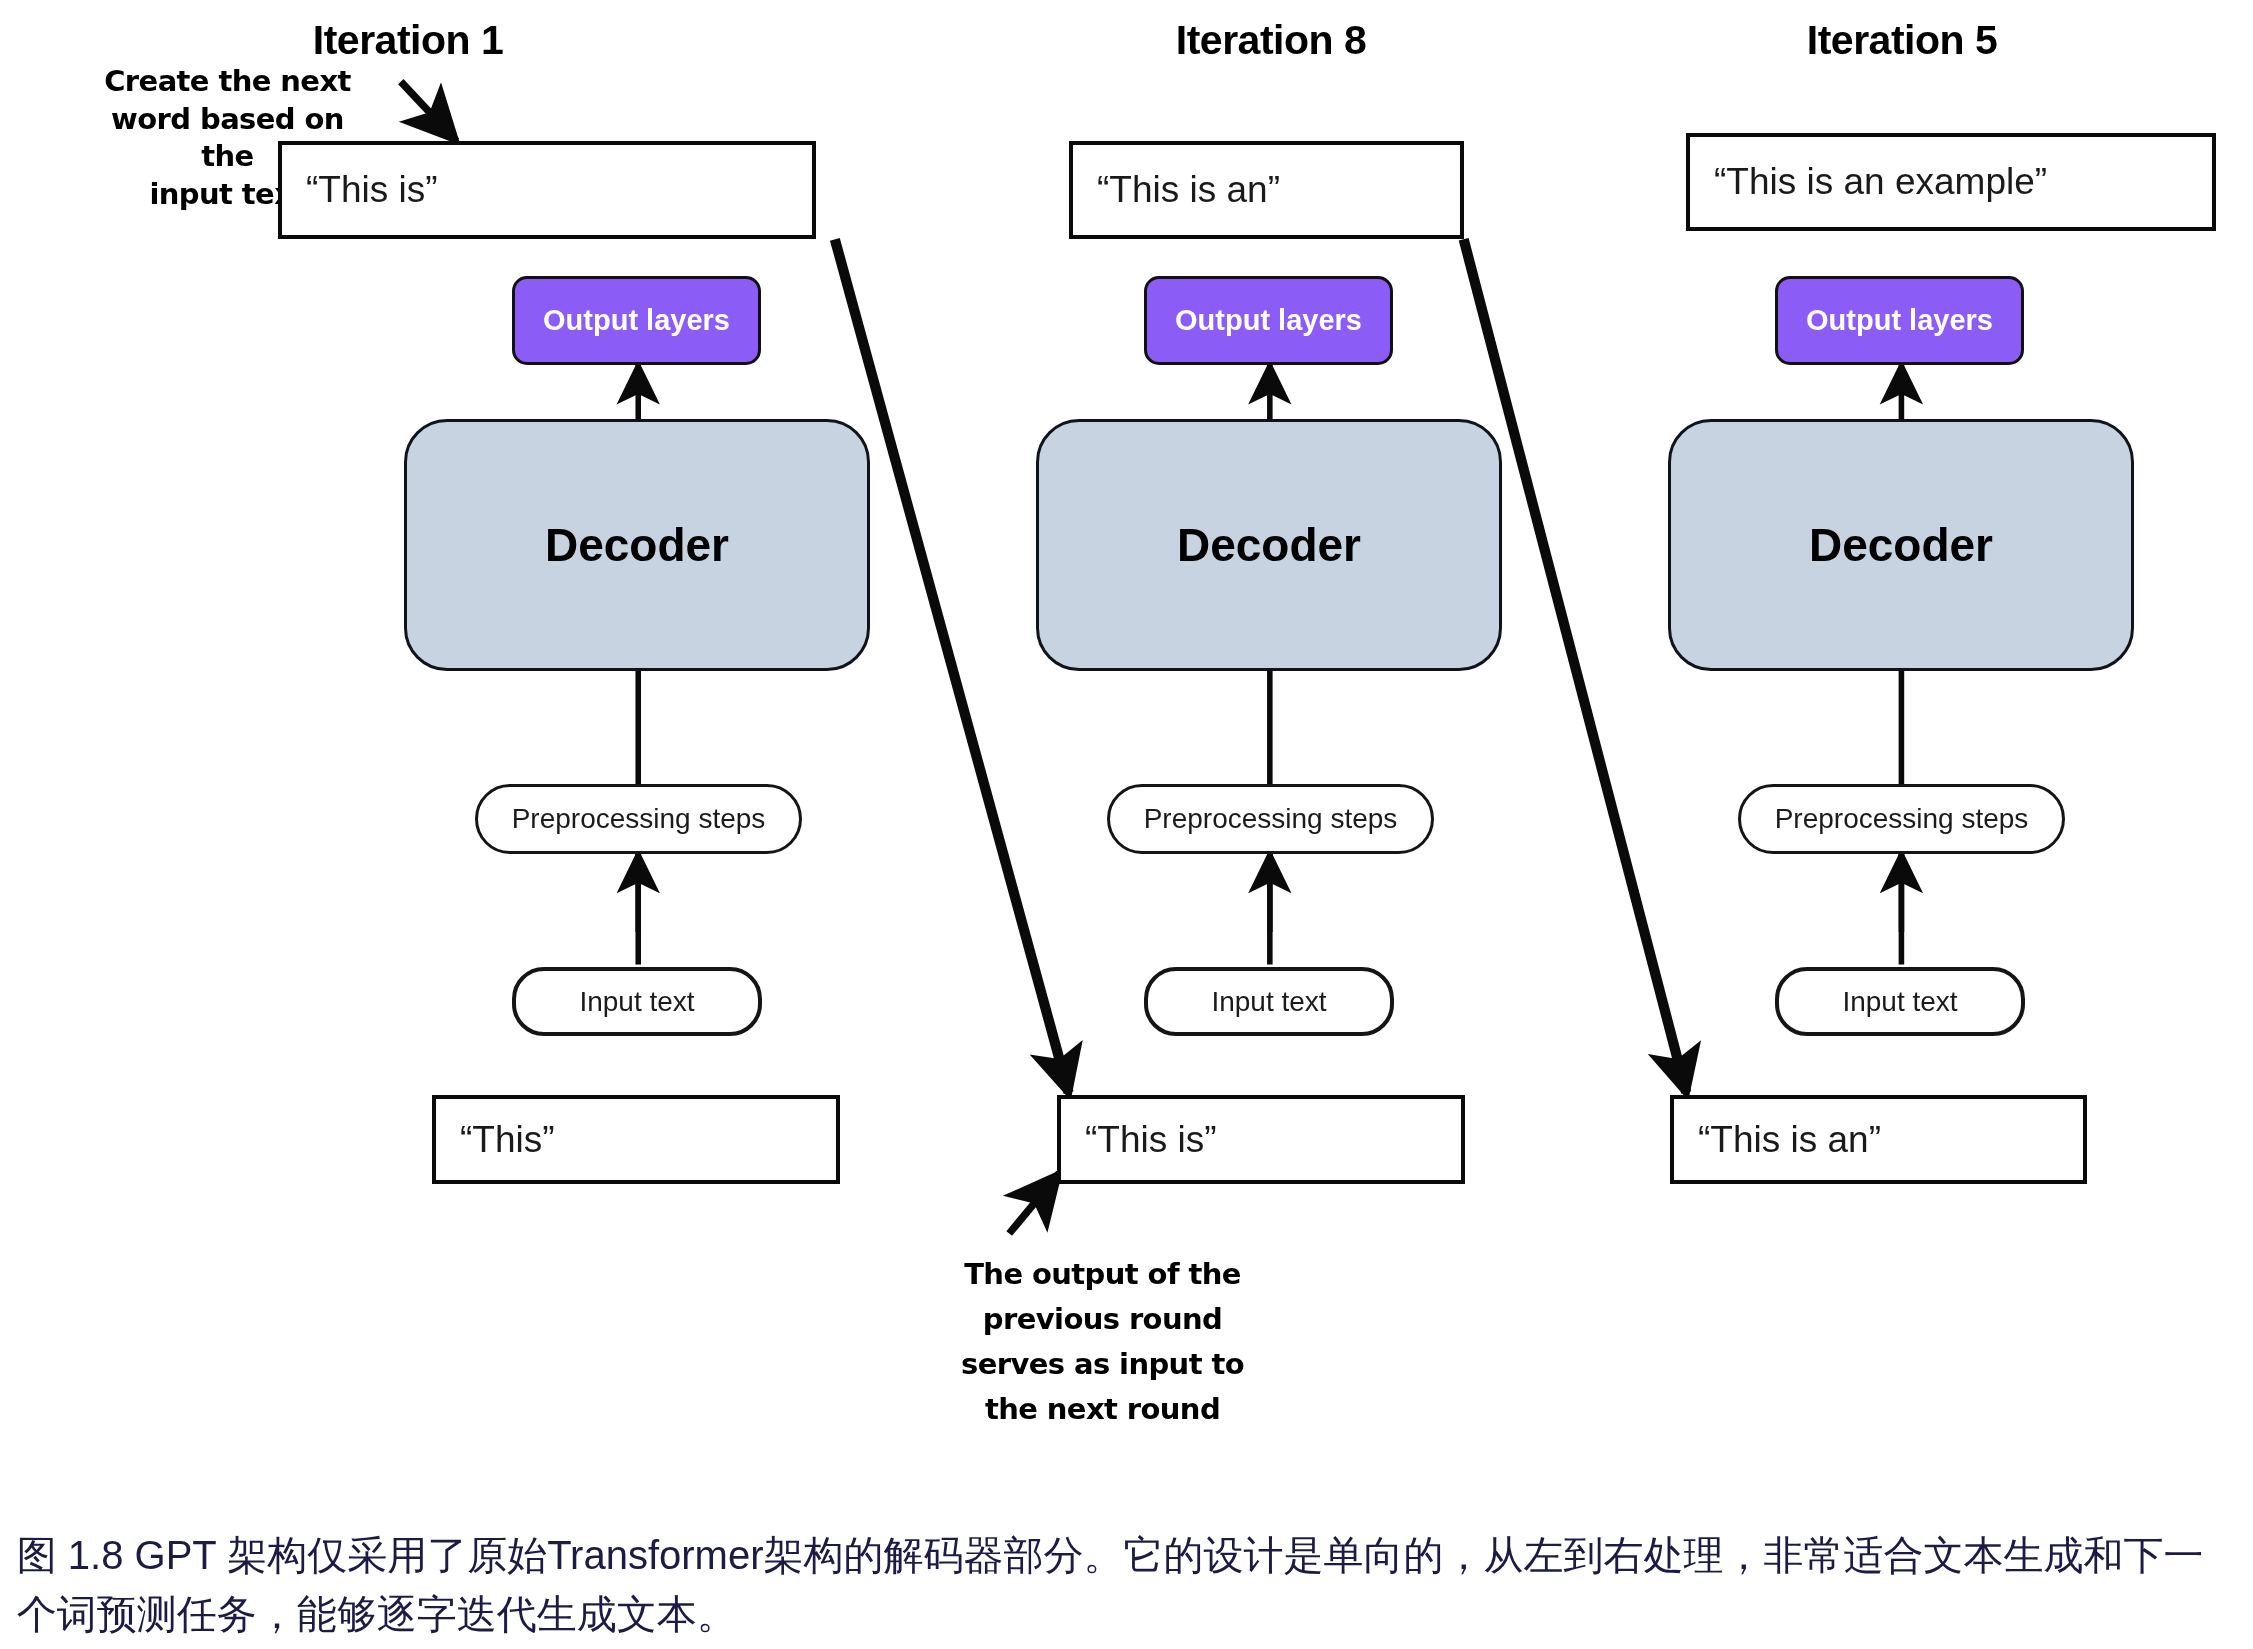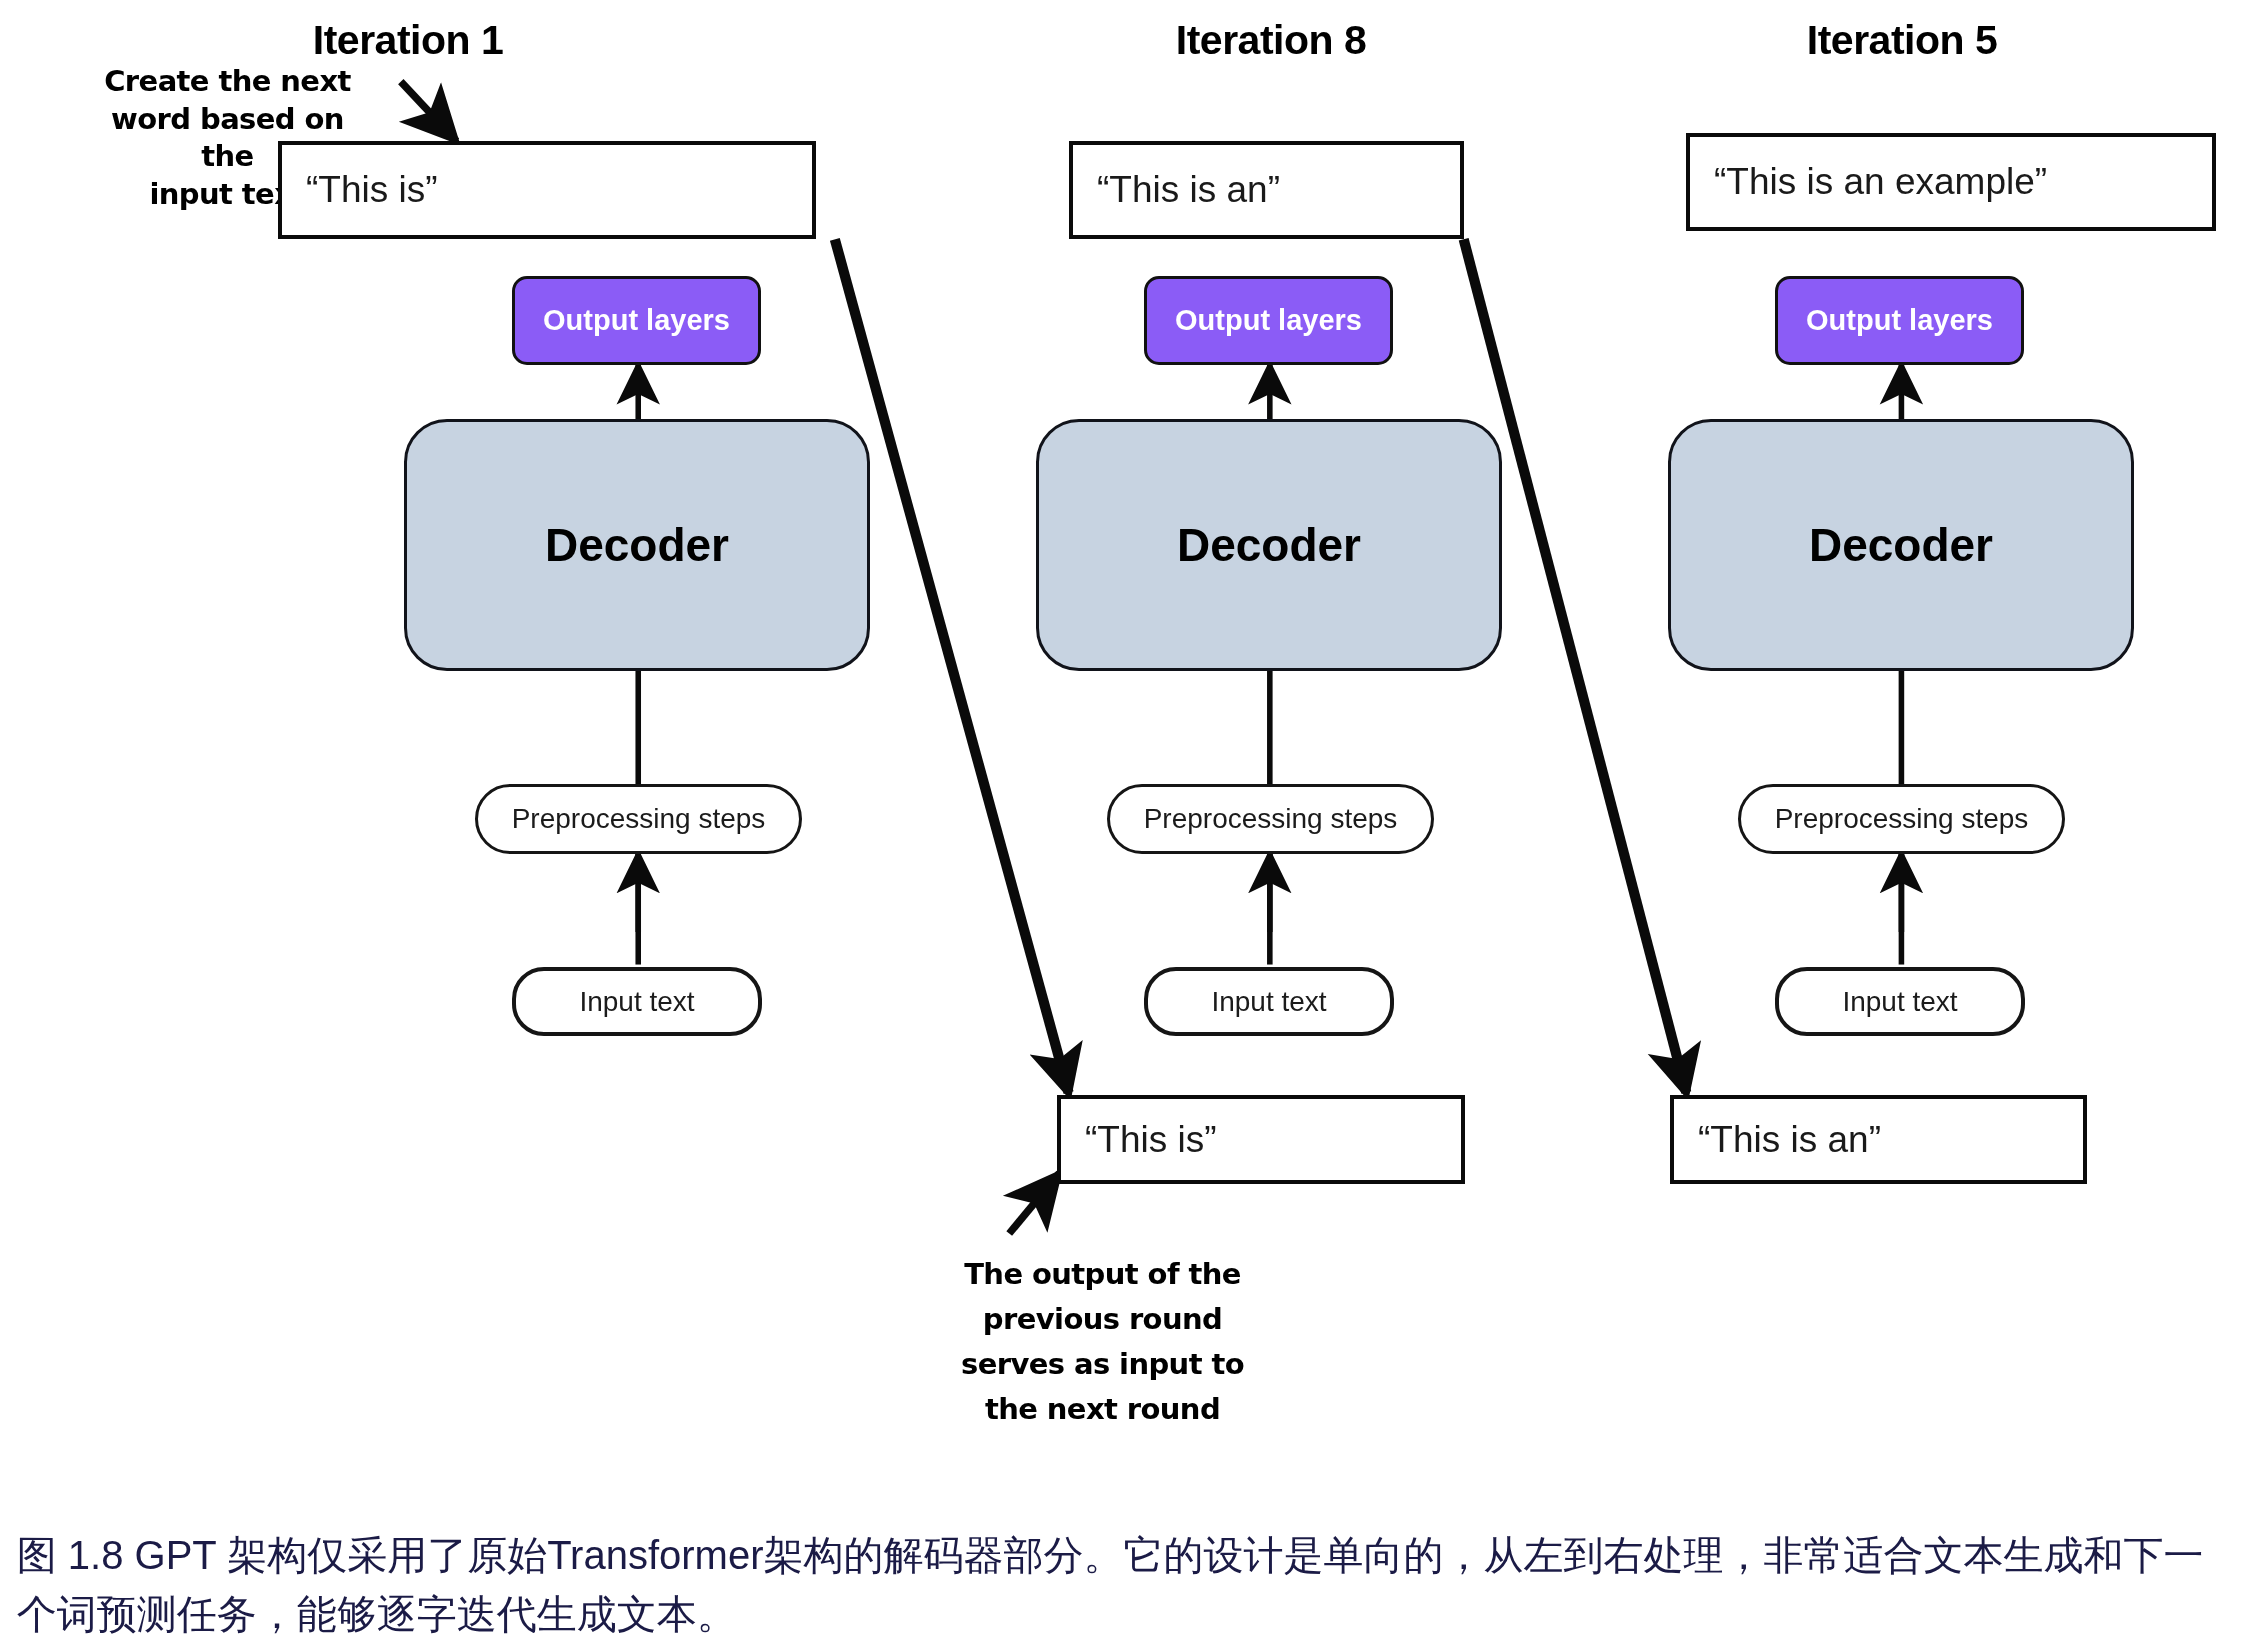--- a/index.html
+++ b/index.html
@@ -201,20 +201,23 @@
   </div>
   <div class="decoder" style="left:404px; top:419px; width:466px; height:252px;">
     <span>Decoder</span>
   </div>
   <div class="pill" style="left:475px; top:784px; width:327px; height:70px;">
     <span>Preprocessing steps</span>
   </div>
   <div class="pill input-pill" style="left:512px; top:967px; width:250px; height:69px;">
     <span>Input text</span>
   </div>
+  <div class="text-box" style="left:432px; top:1095px; width:408px; height:89px;">
+    <span>“This”</span>
+  </div>
 
   <div class="text-box" style="left:1069px; top:141px; width:395px; height:98px;">
     <span>“This is an”</span>
   </div>
   <div class="output-layers" style="left:1144px; top:276px; width:249px; height:89px;">
     <span>Output layers</span>
   </div>
   <div class="decoder" style="left:1036px; top:419px; width:466px; height:252px;">
     <span>Decoder</span>
   </div>

